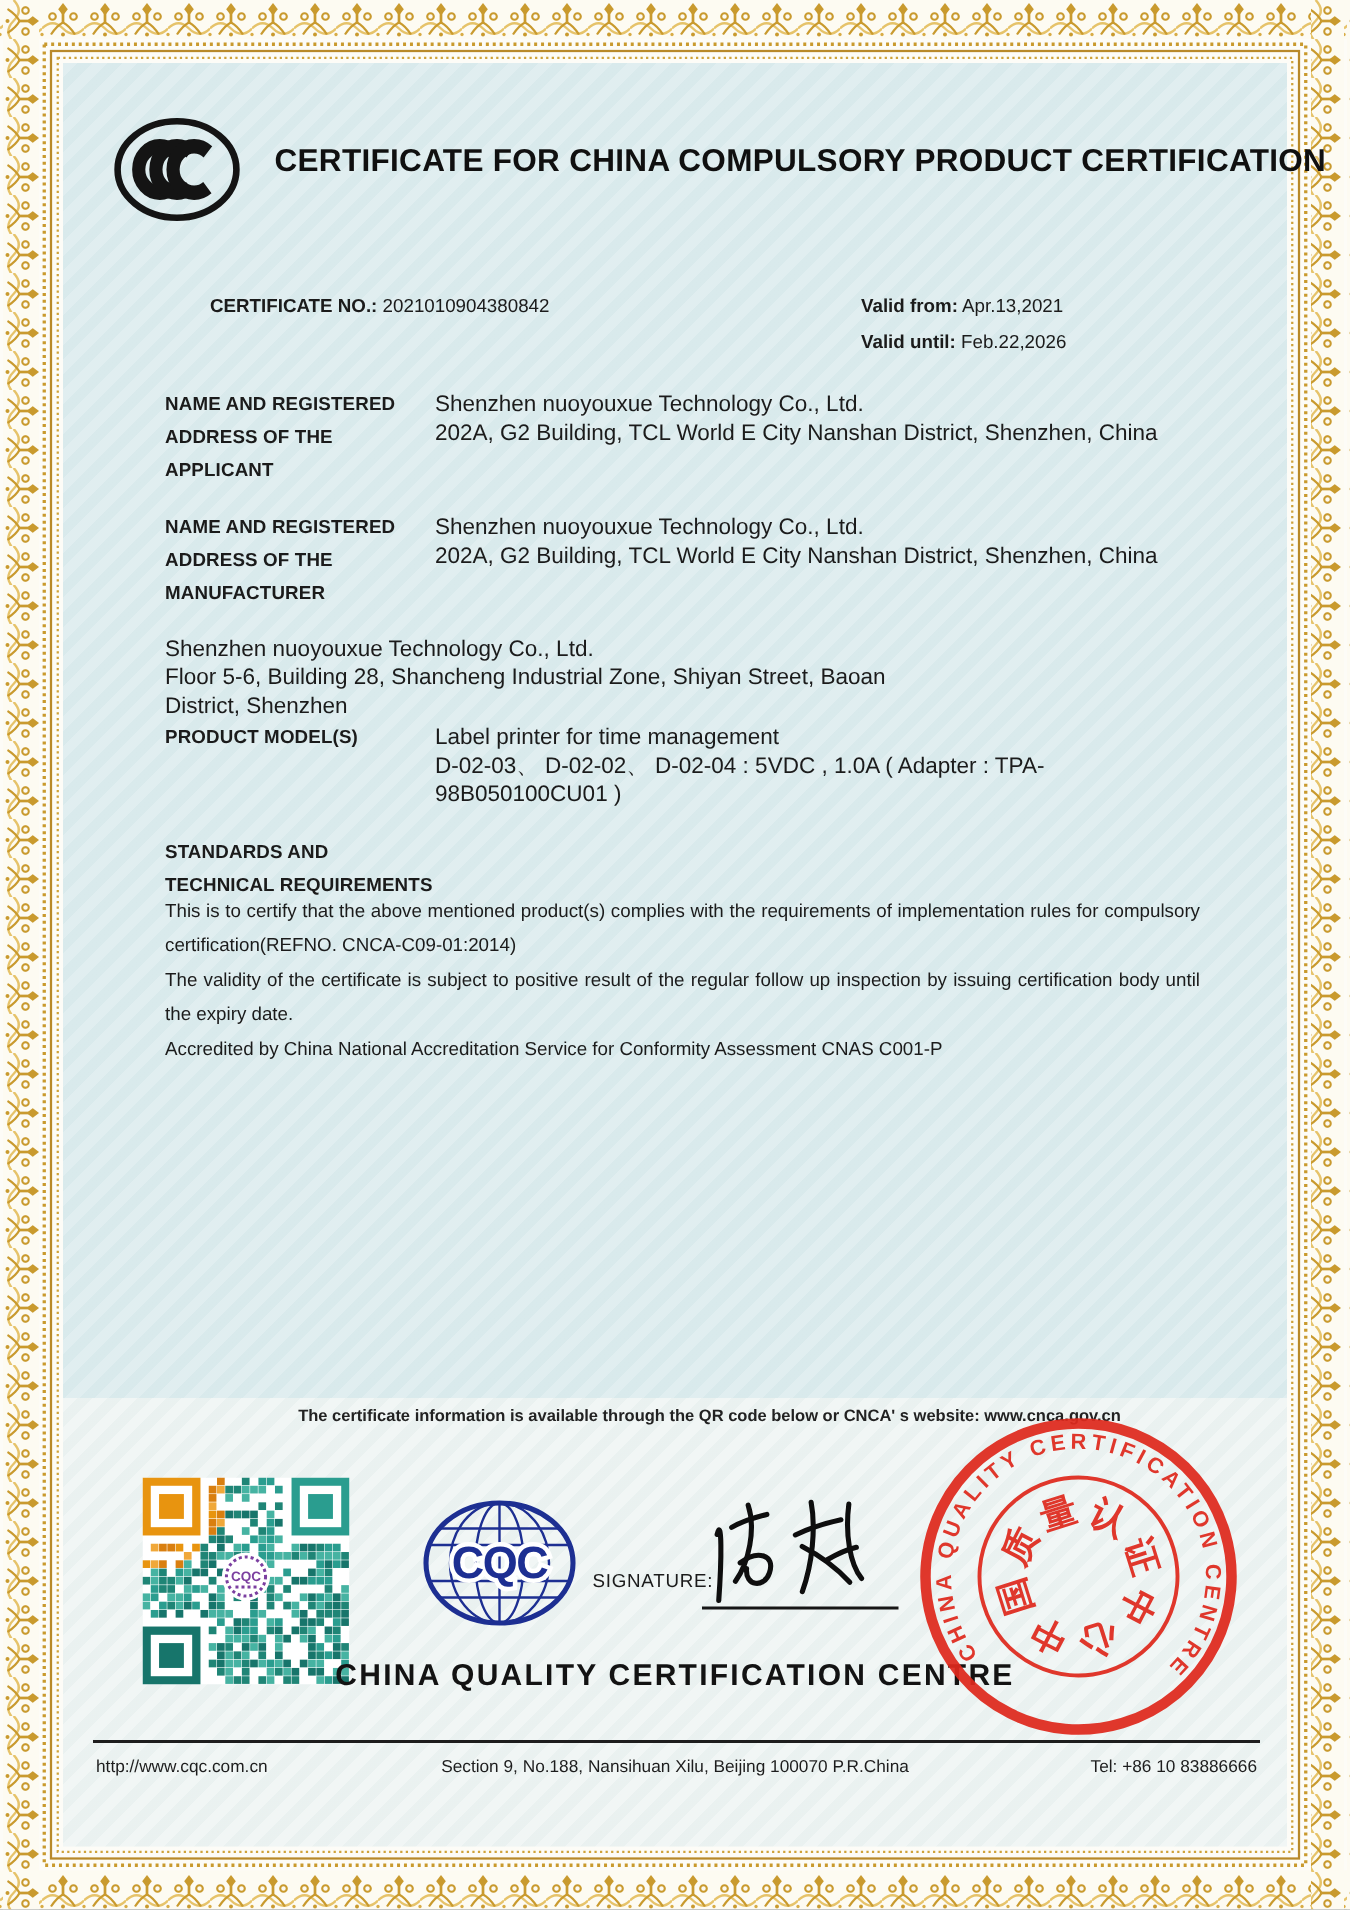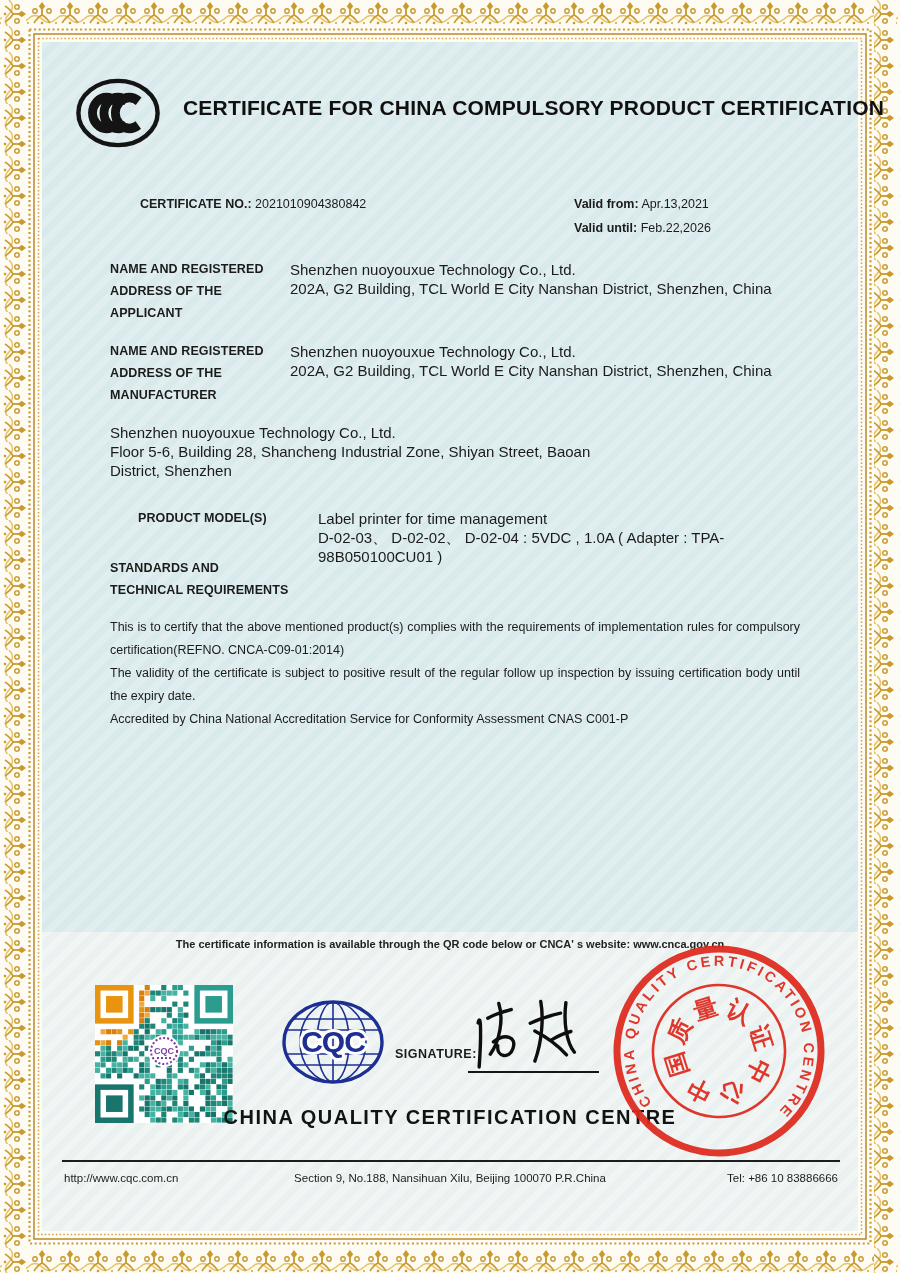--- a/index.html
+++ b/index.html
@@ -17,28 +17,28 @@
          letter-spacing:.2px;color:#101010;white-space:nowrap;z-index:5;}
   .certrow{position:absolute;top:197px;font-size:12.5px;z-index:5;}
   .blb{font-weight:700;}
   .validrow{position:absolute;left:574px;font-size:12.5px;z-index:5;text-align:center;}
   .sections{position:absolute;left:0;top:0;width:100%;height:100%;z-index:5;}
   .section{position:absolute;left:110px;display:flex;}
   .sec-labels{width:180px;flex:none;}
   .sec-labels div{font-weight:700;font-size:12.5px;line-height:22px;letter-spacing:.1px;}
   .sec-values{width:512px;padding-top:2px;}
   .sec-values div{font-size:15px;line-height:19px;}
-  .paras{position:absolute;left:110px;top:616px;width:690px;font-size:12.5px;line-height:23px;
+  .paras{position:absolute;left:110px;top:596px;width:690px;font-size:12.5px;line-height:23px;
          text-align:justify;z-index:5;}
   .paras p{margin:0;}
   .notice{position:absolute;left:42px;top:938px;width:816px;text-align:center;font-size:11px;
-          font-weight:600;color:#222;z-index:5;}
+          font-weight:600;color:#222;z-index:5;padding-left:23px;}
   .qr{position:absolute;left:95px;top:985px;z-index:6;}
   .cqclogo{position:absolute;left:281px;top:998px;z-index:6;}
-  .sig-label{position:absolute;left:395px;top:1047px;font-size:12.5px;font-weight:700;
+  .sig-label{position:absolute;left:395px;top:1047px;font-size:12.5px;font-weight:400;
              letter-spacing:.5px;z-index:6;}
   .sig-line{position:absolute;left:468px;top:1071px;width:131px;height:2px;background:#161616;z-index:6;}
   .sig-hand{position:absolute;left:465px;top:995px;z-index:7;}
   .seal{position:absolute;left:608px;top:940px;z-index:8;}
   .orgname{position:absolute;left:42px;top:1106px;width:816px;text-align:center;font-size:20px;
            font-weight:700;letter-spacing:1.5px;color:#131313;z-index:6;}
   .divider{position:absolute;left:62px;top:1160px;width:778px;height:2px;background:#1d1d1d;z-index:6;}
   .foot{position:absolute;top:1172px;font-size:11.5px;color:#1d1d1d;z-index:6;}
   .foot.w{left:64px;}
   .foot.a{left:42px;width:816px;text-align:center;}
@@ -133,21 +133,21 @@
           <div>202A, G2 Building, TCL World E City Nanshan District, Shenzhen, China</div>
         </div>
       </div>
       <div class="section" style="top: 421px;">
         <div class="sec-values">
           <div>Shenzhen nuoyouxue Technology Co., Ltd.</div>
           <div>Floor 5-6, Building 28, Shancheng Industrial Zone, Shiyan Street, Baoan</div>
           <div>District, Shenzhen</div>
         </div>
       </div>
-      <div class="section" style="top: 507px; margin-left: 28px;">
+      <div class="section" style="top: 480px;">
         <div class="sec-labels">
           <div>PRODUCT MODEL(S)</div>
         </div>
         <div class="sec-values">
           <div>Label printer for time management</div>
           <div>D-02-03、 D-02-02、 D-02-04 : 5VDC , 1.0A ( Adapter : TPA-98B050100CU01 )</div>
         </div>
       </div>
       <div class="section" style="top: 557px; flex-direction: column;">
         <div class="sec-labels">

